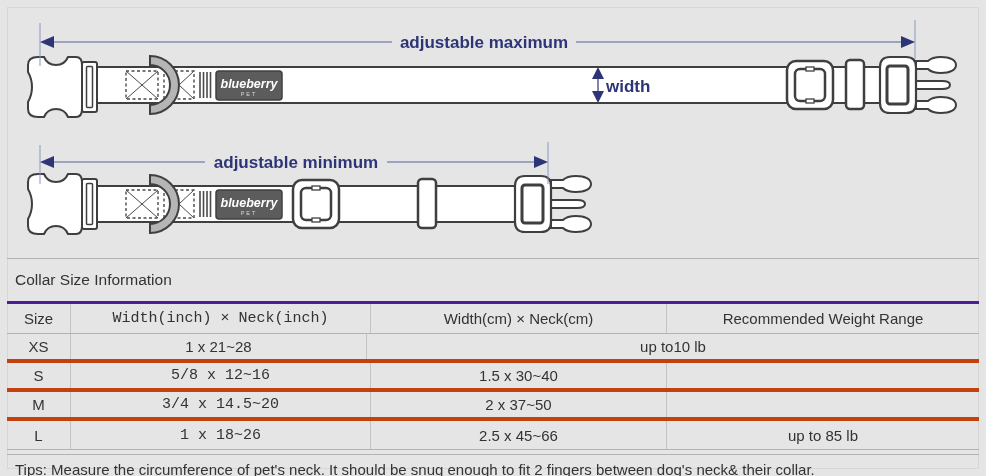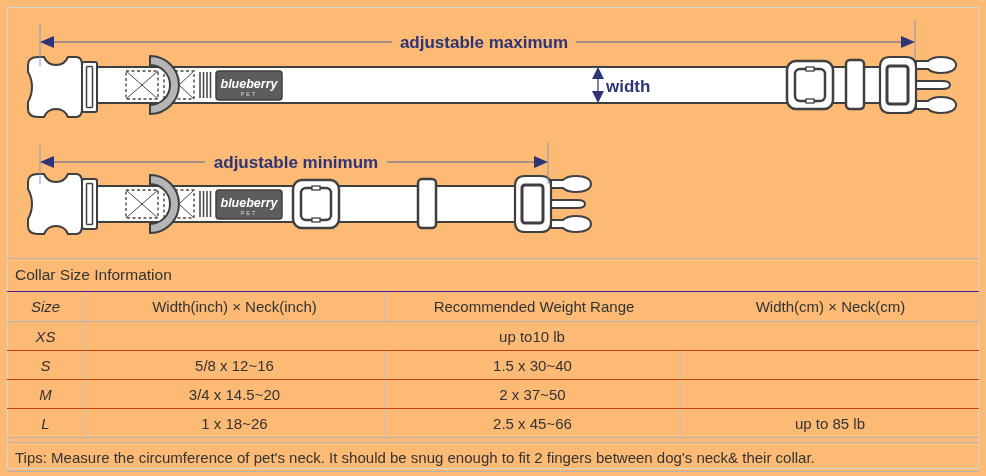--- a/index.html
+++ b/index.html
@@ -1,31 +1,31 @@
 <!DOCTYPE html>
 <html><head>
 <meta charset="utf-8">
 <style>
   html,body{margin:0;padding:0;background:#ffffff;}
   body{width:986px;height:476px;position:relative;font-family:"Liberation Sans",sans-serif;overflow:hidden;}
-  .page{position:absolute;inset:0;background:#fdba74;}
+  .page{position:absolute;inset:0;background:#e5e5e5;}
   .frame{position:absolute;inset:7px;border:1px solid #d6d6d6;pointer-events:none;}
   svg.diagram{position:absolute;left:0;top:0;display:block;}
   svg.diagram text{font-family:"Liberation Sans",sans-serif;}
   .dim-label{font-size:17px;font-weight:600;fill:#2d3577;}
   .info{position:absolute;left:7px;right:7px;top:258px;color:#333;}
-  .title-row{height:34px;box-sizing:border-box;border-top:1px solid #b3b3b3;border-bottom:1px solid #4c1d95;
+  .title-row{height:46px;box-sizing:border-box;border-top:1px solid #b3b3b3;border-bottom:3px solid #4c1d95;
              display:flex;align-items:center;padding-left:8px;font-size:15.5px;}
-  .row{display:flex;height:29px;box-sizing:border-box;border-bottom:1px solid #c2410c;}
+  .row{display:flex;height:29px;box-sizing:border-box;border-bottom:4px solid #c2410c;}
   .thead{height:30px;border-bottom:1px solid #b3b3b3;}
   .row.last{border-bottom:1px solid #b3b3b3;}
   .c{display:flex;align-items:center;justify-content:center;font-size:15px;box-sizing:border-box;
      border-right:1px solid #c4c4c4;white-space:pre;}
-  .c1{width:78px;font-style:italic;}
-  .c2{width:300px;}
+  .c1{width:64px;}
+  .c2{width:300px;font-family:Liberation Mono, monospace;}
   .c3{width:296px;}
   .c4{flex:1;border-right:none;}
   .tips-row{margin-top:4px;height:30px;box-sizing:border-box;border-top:1px solid #b3b3b3;border-bottom:1px solid #b3b3b3;
             display:flex;align-items:center;padding-left:8px;font-size:15px;}
 </style>
 </head>
 <body>
 
 <div class="page">
   <div class="frame"></div>
@@ -126,26 +126,27 @@
   </svg>
 
   <div class="info">
     <div class="title-row">
       <span>Collar Size Information</span>
     </div>
 
     <div class="row thead">
       <div class="c c1">Size</div>
       <div class="c c2">Width(inch) × Neck(inch)</div>
+      <div class="c c3">Width(cm) × Neck(cm)</div>
       <div class="c c4">Recommended Weight Range</div>
-      <div class="c c3">Width(cm) × Neck(cm)</div>
     </div>
 
     <div class="row">
       <div class="c c1">XS</div>
+      <div class="c c3">1 x 21~28</div>
       <div class="c c4">up to10 lb</div>
     </div>
     <div class="row">
       <div class="c c1">S</div>
       <div class="c c2">5/8 x 12~16</div>
       <div class="c c3">1.5 x 30~40</div>
     </div>
     <div class="row">
       <div class="c c1">M</div>
       <div class="c c2">3/4 x 14.5~20</div>

